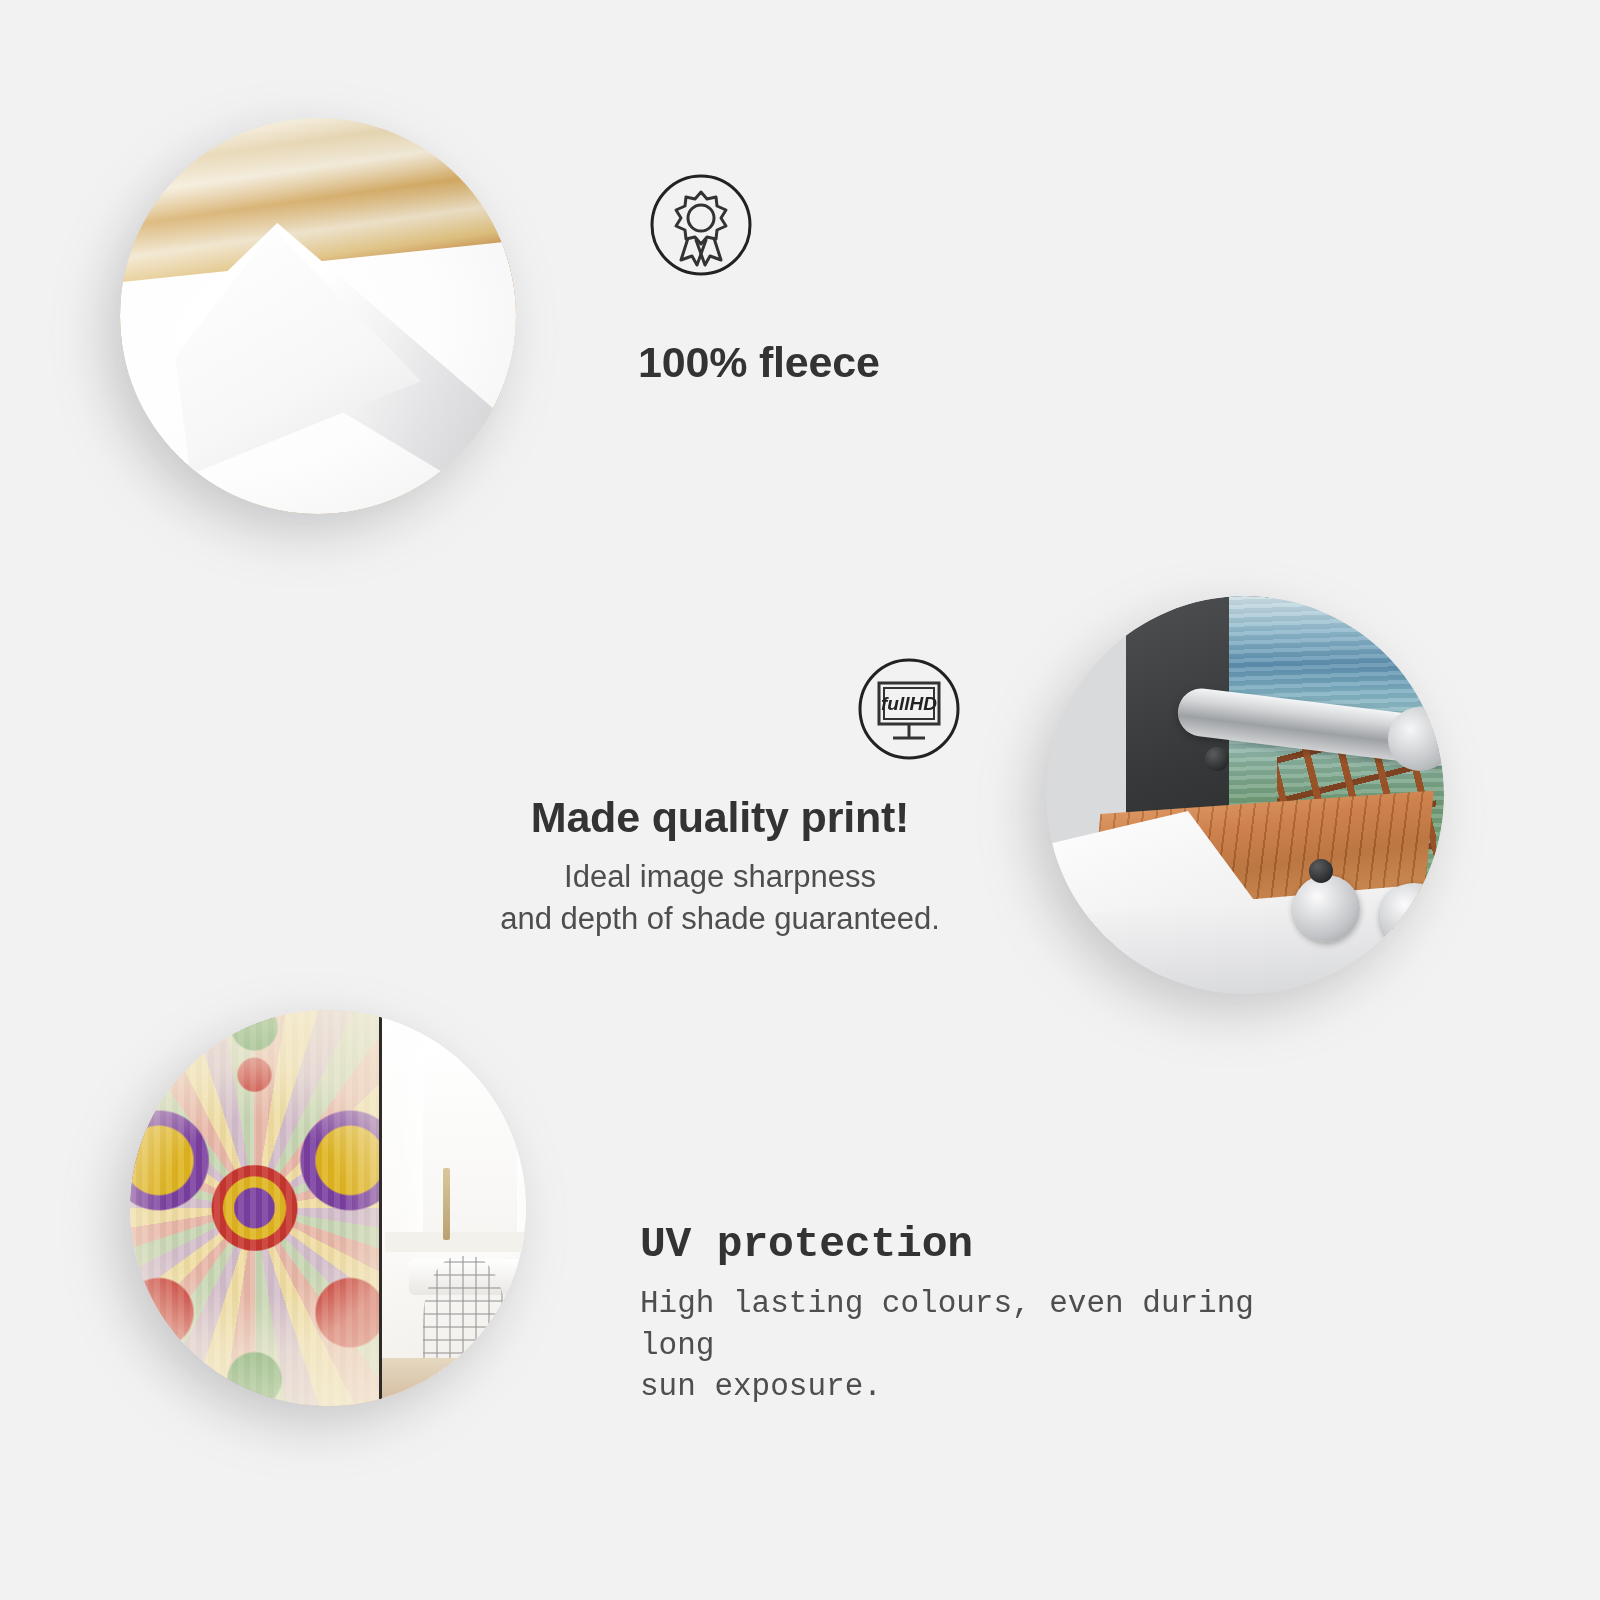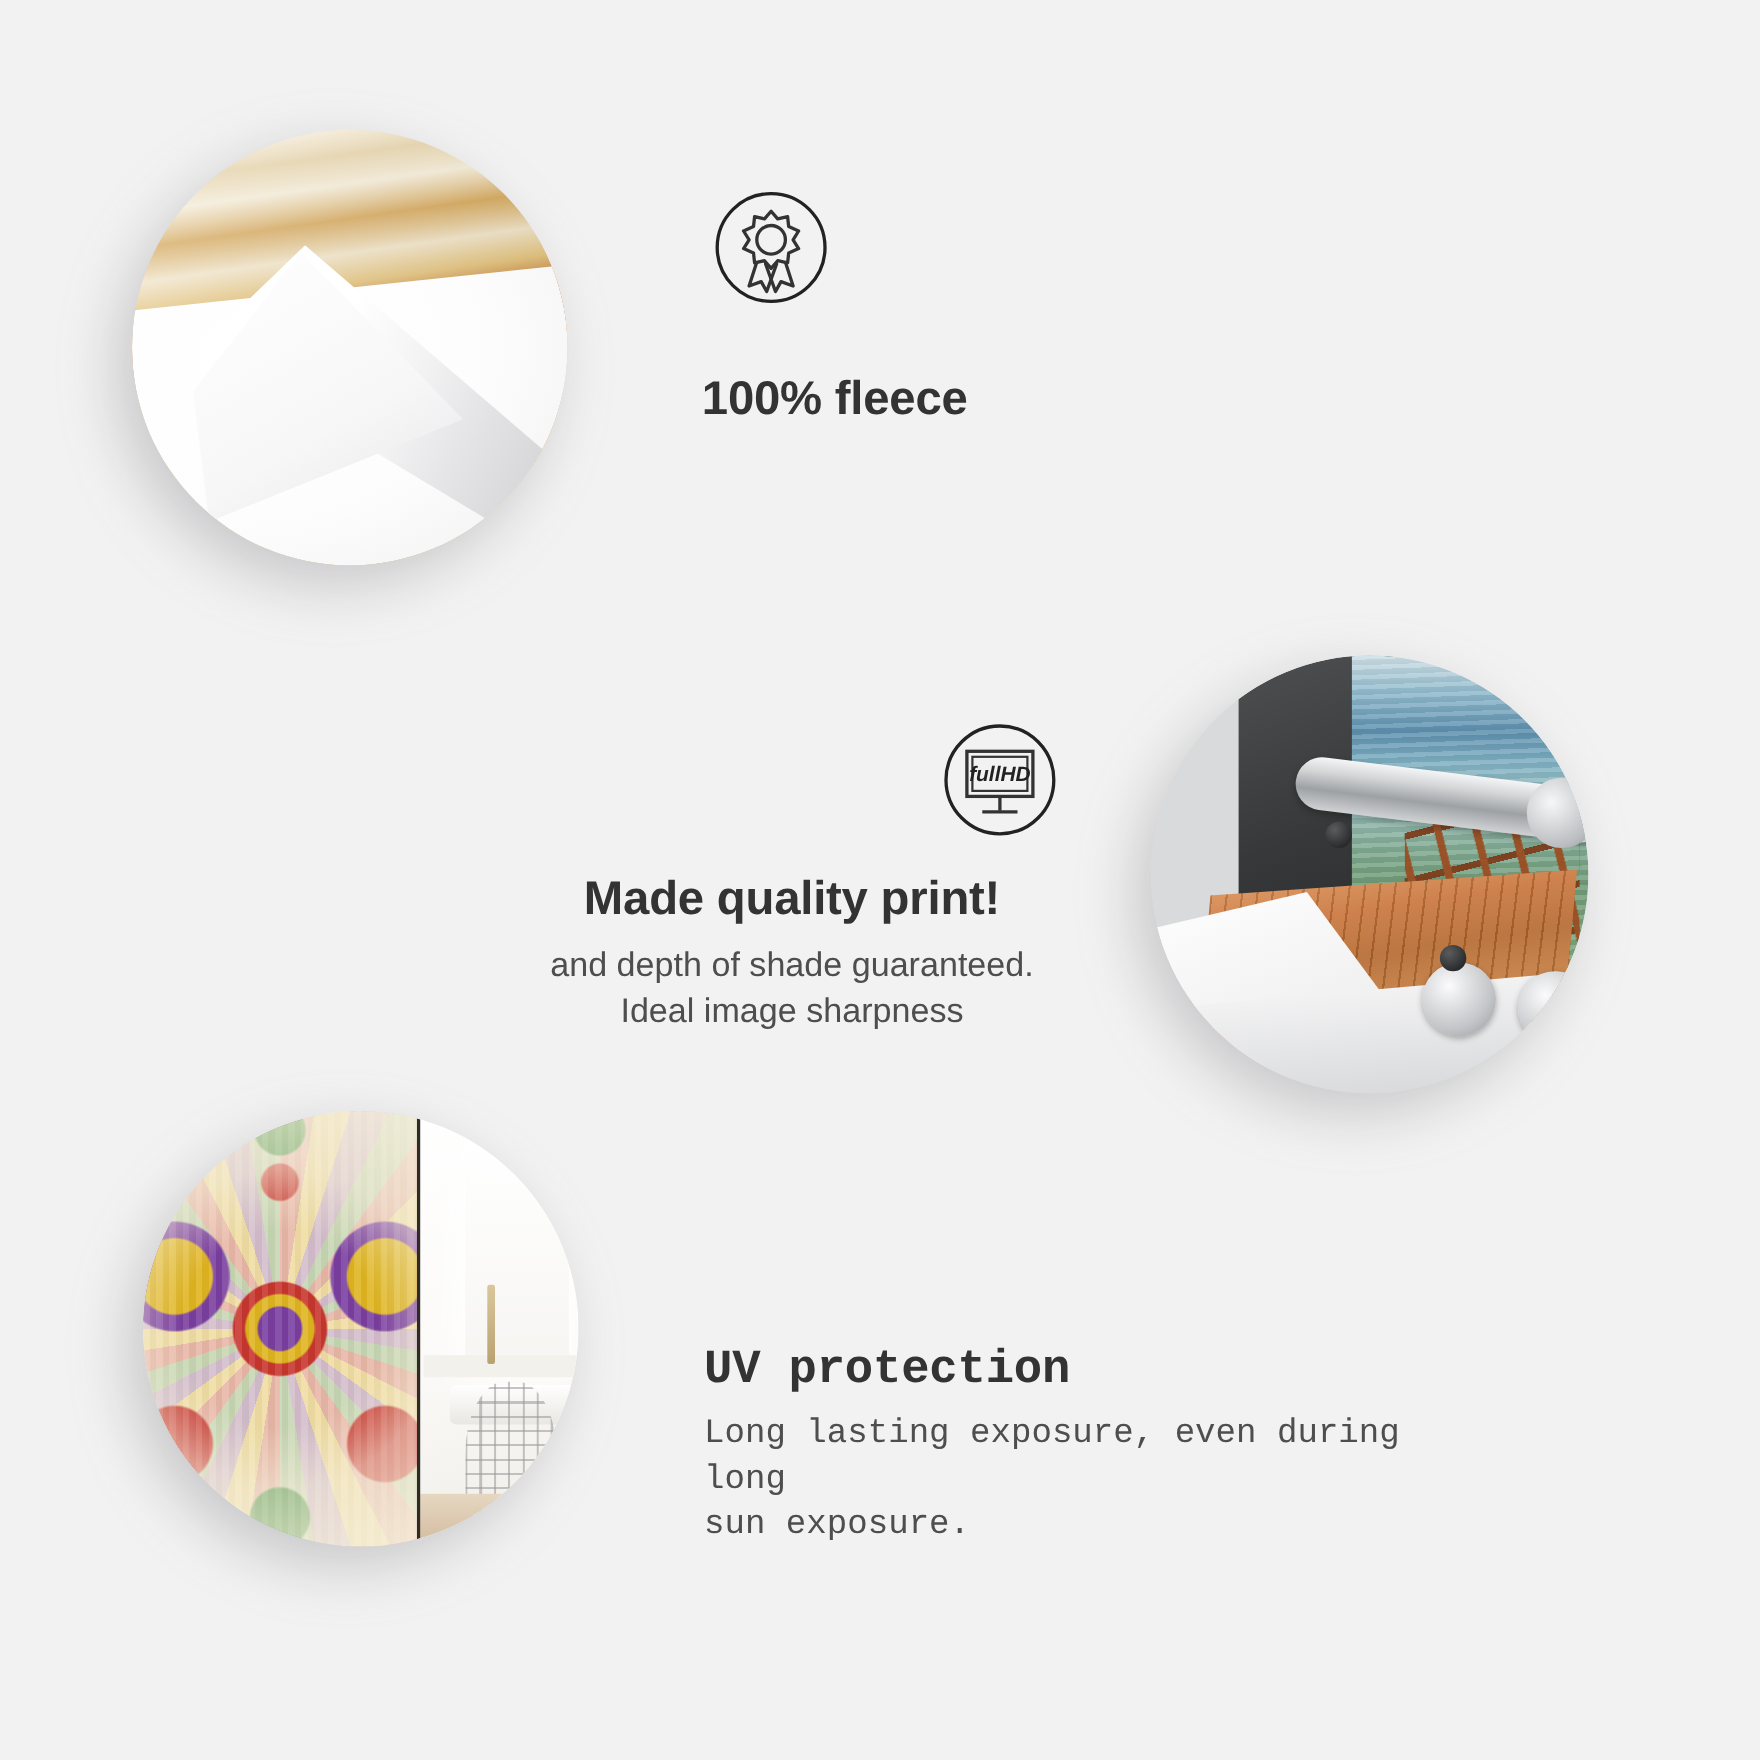--- a/index.html
+++ b/index.html
@@ -310,22 +310,22 @@
       <rect x="28" y="32" width="50" height="31" fill="none" stroke="#333" stroke-width="2"></rect>
       <line x1="53" y1="68" x2="53" y2="81" stroke="#333" stroke-width="3"></line>
       <line x1="37" y1="82" x2="69" y2="82" stroke="#333" stroke-width="3"></line>
       <text x="53" y="54" text-anchor="middle" font-family="'Liberation Sans', sans-serif" font-size="19" font-style="italic" font-weight="700" fill="#222">fullHD</text>
     </svg>
   </div>
 
   <div class="feature-text" id="text-print">
     <h2 class="feature-title">Made quality print!</h2>
     <p class="feature-desc">
+      <span>Ideal image sharpness</span>
       <span>and depth of shade guaranteed.</span>
-      <span>Ideal image sharpness</span>
     </p>
   </div>
 
   <div class="photo-circle" id="circle-mandala">
     <div class="photo-inner">
       <div class="mandala-bg"></div>
       <div class="mn-room">
         <div class="mn-window"></div>
         <div class="mn-sill"></div>
         <div class="mn-candle"></div>
@@ -334,18 +334,18 @@
       </div>
       <div class="mn-floor"></div>
       <div class="mn-wall"></div>
     </div>
   </div>
 
 
   <div class="feature-text" id="text-uv">
     <h2 class="feature-title">UV protection</h2>
     <p class="feature-desc">
-      <span>Long lasting exposure, even during long</span>
+      <span>High lasting colours, even during long</span>
       <span>sun exposure.</span>
     </p>
   </div>
 
 </div>
 
 </body></html>

